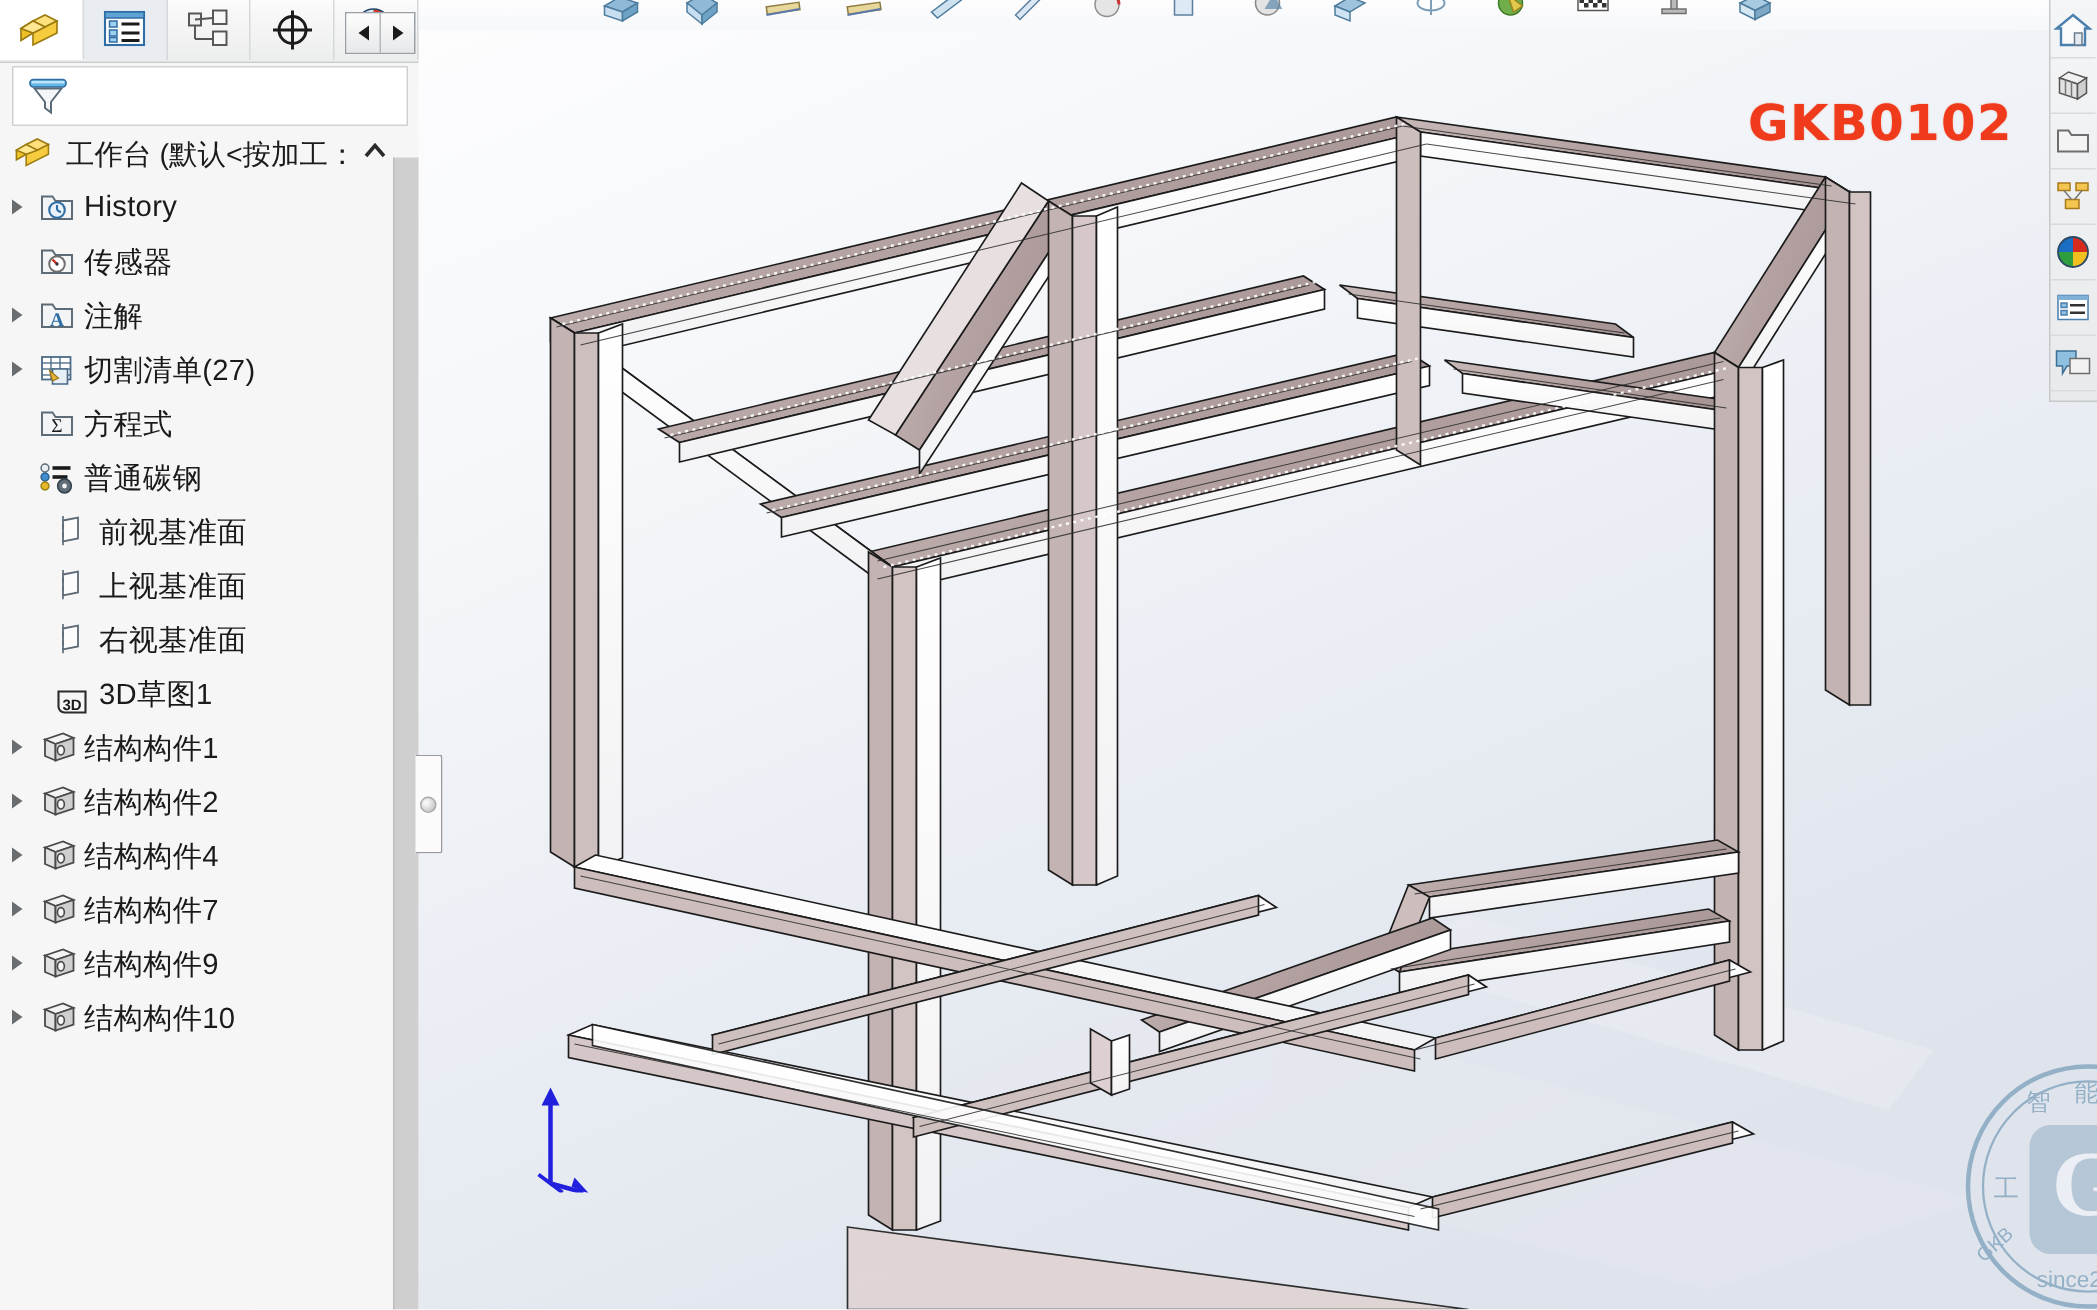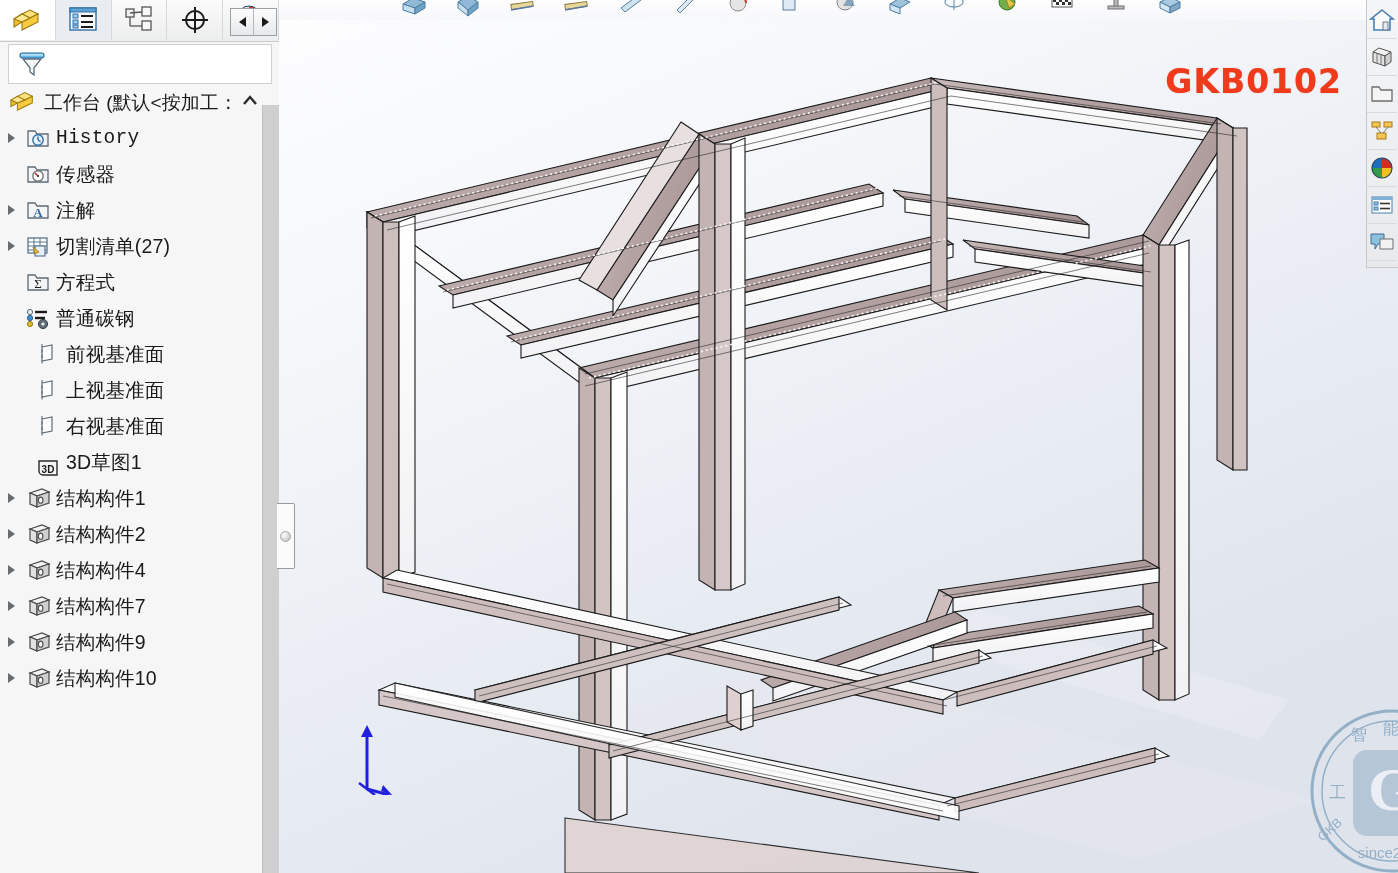--- a/index.html
+++ b/index.html
@@ -98,21 +98,21 @@
   }
   .arrow{
     width:22px;min-width:22px;height:36px;display:flex;align-items:center;justify-content:center;
   }
   .arrow i{
     width:0;height:0;border-top:5px solid transparent;border-bottom:5px solid transparent;
     border-left:7px solid #6a6d70;display:block;
   }
   .ticon{width:34px;min-width:34px;height:36px;display:flex;align-items:center;justify-content:center;}
   .tlbl{font-size:19.5px;color:#1a1a1a;letter-spacing:.2px;}
-  .tlbl.en{font-family:Liberation Mono, monospace;}
+  .tlbl.en{font-family:Liberation Sans, sans-serif;}
 
   
   .vscroll{
     position:absolute;left:262px;top:105px;width:16px;height:768px;
     background:#cfcfcf;border-left:1px solid #bdbdbd;
   }
   
   .grip{
     position:absolute;left:277px;top:503px;width:17px;height:64px;
     background:#fbfbfb;border:1px solid #9a9a9a;border-left:none;

